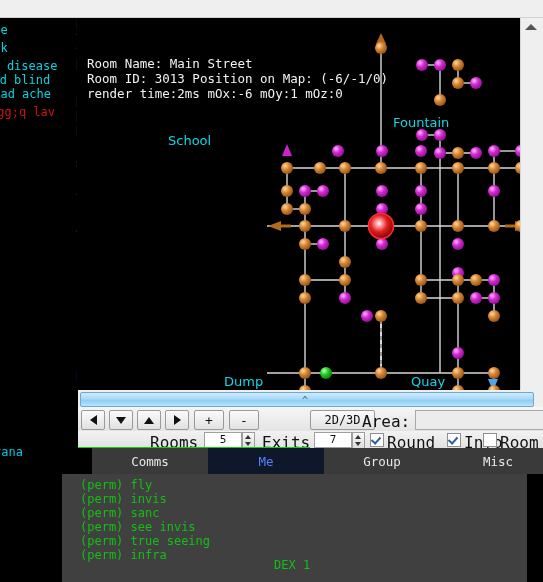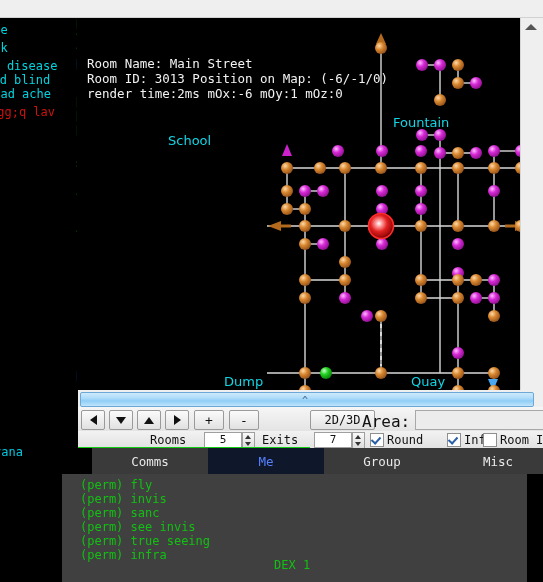--- a/index.html
+++ b/index.html
@@ -51,21 +51,21 @@
   .tri-l{border-top:5px solid transparent;border-bottom:5px solid transparent;border-right:7px solid #111;}
   .tri-r{border-top:5px solid transparent;border-bottom:5px solid transparent;border-left:7px solid #111;}
   .tri-u{border-left:5px solid transparent;border-right:5px solid transparent;border-bottom:7px solid #111;}
   .tri-d{border-left:5px solid transparent;border-right:5px solid transparent;border-top:7px solid #111;}
   .area-lbl{position:absolute;left:284px;top:5px;font-size:16px;color:#111;font-family:"DejaVu Sans Mono",monospace;}
   .combo{position:absolute;left:337px;top:3px;width:203px;height:18px;background:#ececec;border:1px solid #a8a8a8;}
 
   
   .optrow{position:absolute;left:78px;top:431px;width:465px;height:17px;
     background:linear-gradient(to bottom,#f2f2f2,#e2e2e2);}
-  .opt-txt{position:absolute;top:2px;font-size:12px;color:#111;font-family:"DejaVu Sans Mono",monospace;white-space:nowrap;}
+  .opt-txt{position:absolute;top:2px;font-size:16px;color:#111;font-family:"DejaVu Sans Mono",monospace;white-space:nowrap;}
   .numfield{position:absolute;top:1px;height:14px;background:#fff;border:1px solid #9f9f9f;
     font-size:11px;color:#111;text-align:center;line-height:14px;font-family:"DejaVu Sans Mono",monospace;}
   .spin{position:absolute;top:1px;width:11px;height:15px;
     background:linear-gradient(to bottom,#fafafa,#dcdcdc);border:1px solid #9f9f9f;}
   .spin i{position:absolute;left:2px;width:0;height:0;}
   .spin .up{top:2px;border-left:3px solid transparent;border-right:3px solid transparent;border-bottom:4px solid #333;}
   .spin .dn{bottom:2px;border-left:3px solid transparent;border-right:3px solid transparent;border-top:4px solid #333;}
   .cbx{position:absolute;top:2px;width:12px;height:12px;background:#fff;border:1px solid #8f8f8f;}
   .cbx.on::after{content:"";position:absolute;left:2px;top:1px;width:4px;height:7px;
     border:solid #2a5fa8;border-width:0 2px 2px 0;transform:rotate(42deg);}

